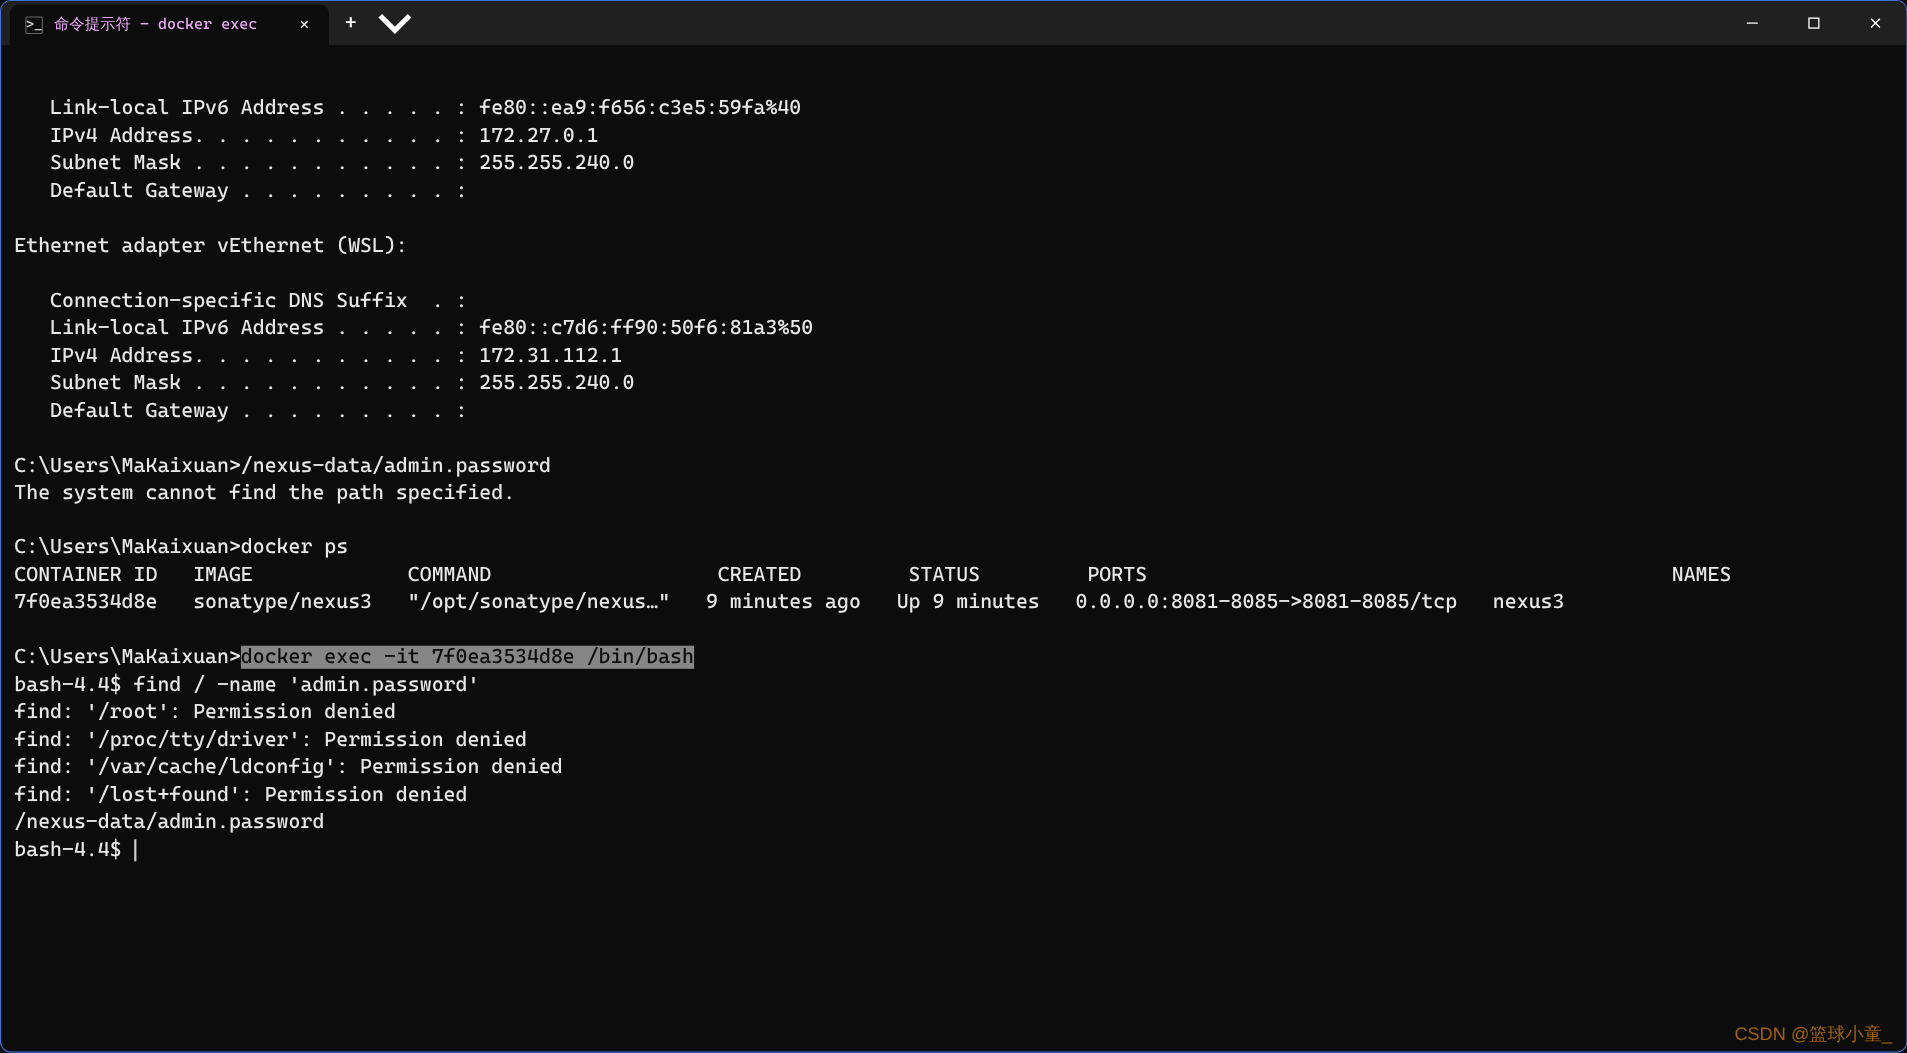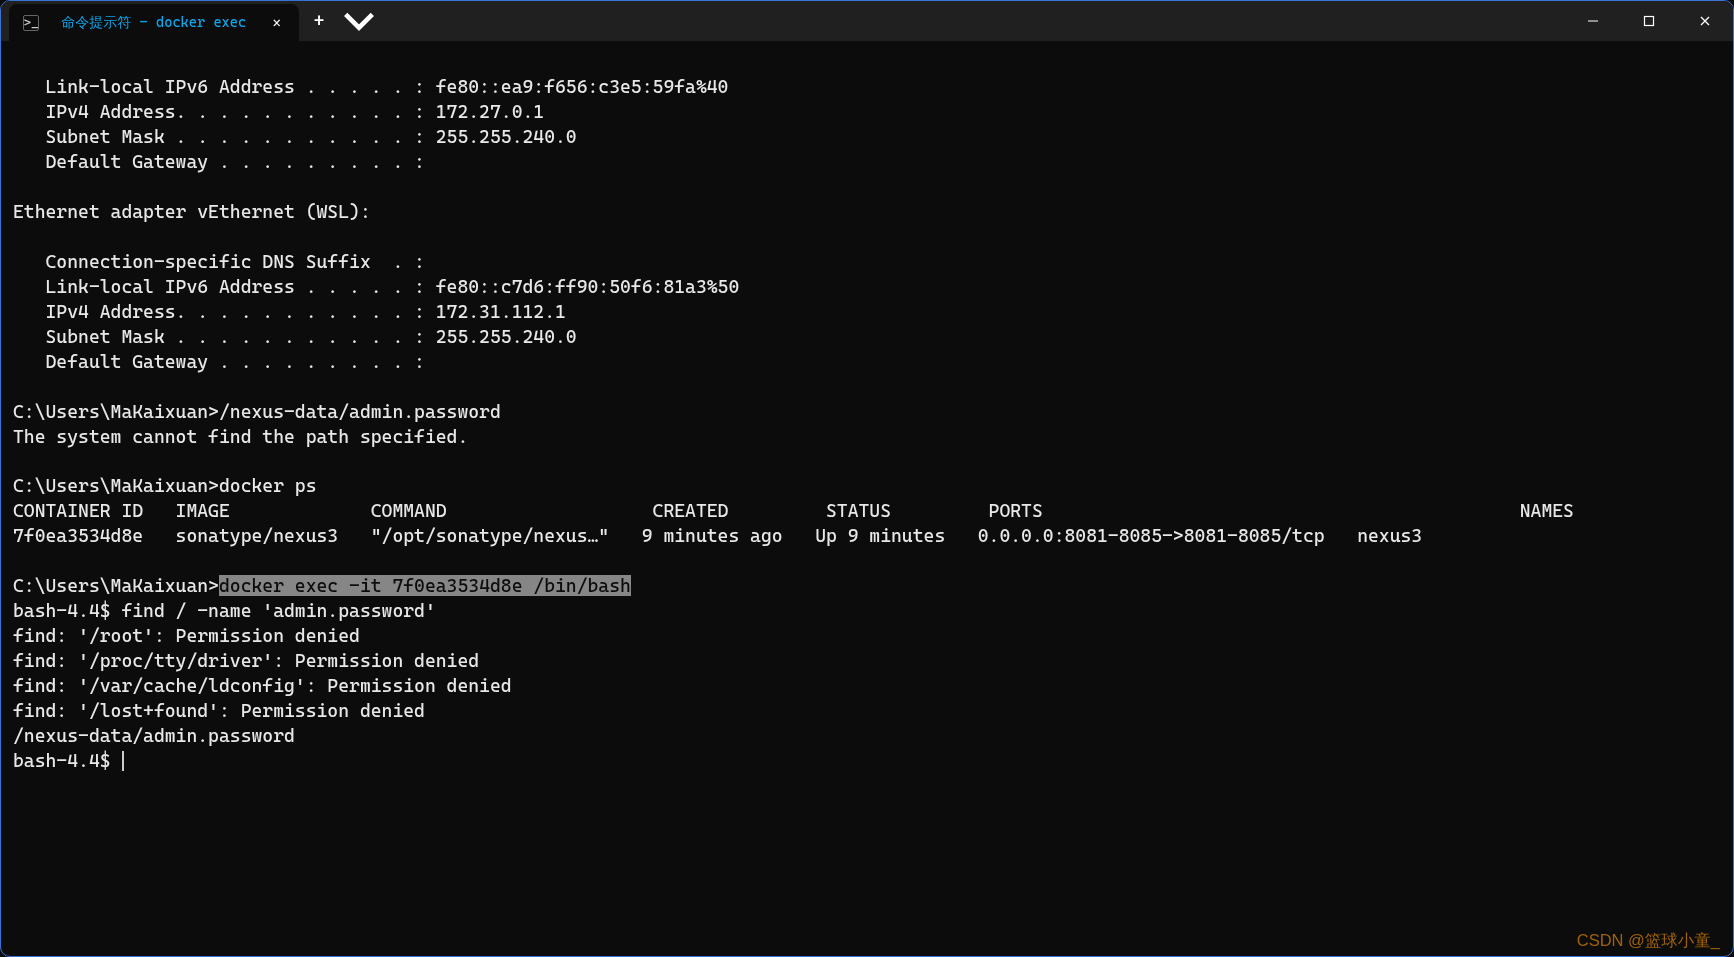--- a/index.html
+++ b/index.html
@@ -35,42 +35,42 @@
       gap: 10px;
       min-width: 290px;
       height: 37px;
     }
     .tab .cmd-icon {
       width: 16px; height: 16px;
       display: inline-flex; align-items: center; justify-content: center;
       font-size: 13px; color: #ccc;
       border: 1px solid #666; border-radius: 2px;
     }
-    .tab-title { color: #0ea5e9; font-size: 14px; flex: 1; white-space: nowrap; text-align: center; }
+    .tab-title { color: #f0abfc; font-size: 14px; flex: 1; white-space: nowrap; }
     .tab-close { color: #fff; font-size: 14px; padding: 2px 4px; cursor: pointer; }
     .newtab, .tabdrop {
       width: 40px;
       display: flex; align-items: center; justify-content: center;
       color: #fff; font-size: 18px;
       cursor: pointer;
     }
     .tabdrop { font-size: 12px; }
     .winbuttons {
       margin-left: auto;
       display: flex;
     }
     .winbtn {
       width: 56px;
       display: flex; align-items: center; justify-content: center;
       color: #fff;
       cursor: pointer;
     }
     .winbtn svg { width: 12px; height: 12px; }
     .terminal {
-      padding: 9px 12px;
+      padding: 21px 12px;
       white-space: pre;
       color: #e8e8e8;
       flex: 1;
       overflow: hidden;
     }
     .terminal .highlight {
       background: #868686;
       color: #0c0c0c;
     }
     .cursor {

